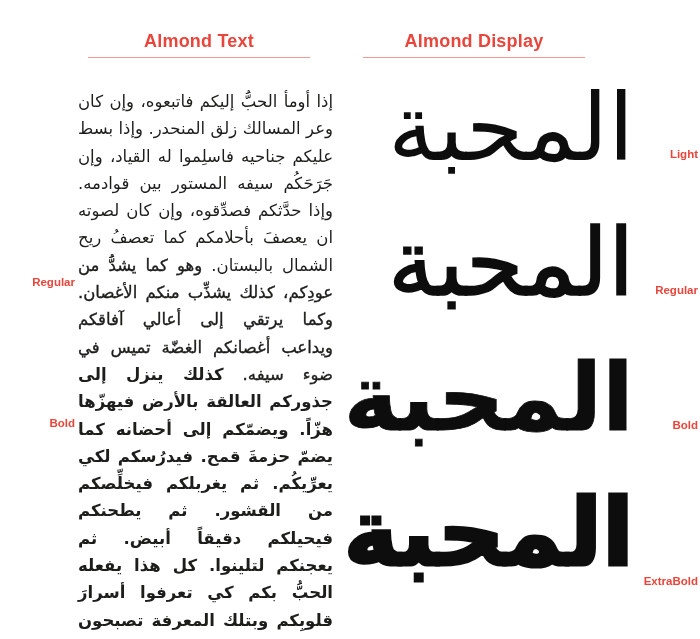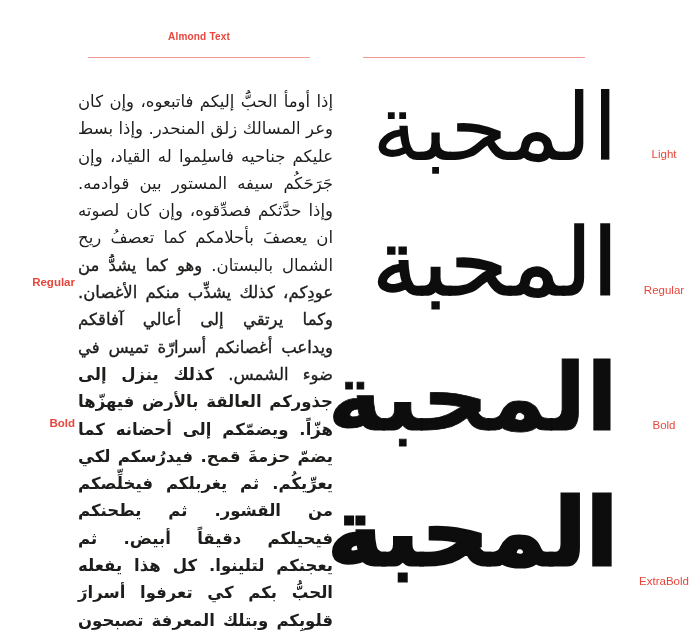--- a/index.html
+++ b/index.html
@@ -1,20 +1,20 @@
 <!DOCTYPE html>
 <html lang="en"><head>
 <meta charset="utf-8">
 <style>
   html,body{margin:0;padding:0;background:#ffffff;}
   .page{position:relative;width:700px;height:639px;background:#ffffff;overflow:hidden;
         font-family:"Liberation Sans",sans-serif;}
 
   
-  .col-title{position:absolute;top:31px;height:16px;font-size:10px;font-weight:bold;
+  .col-title{position:absolute;top:31px;height:16px;font-size:18px;font-weight:bold;
              color:#e8463c;text-align:center;letter-spacing:.2px;}
   .col-title.left{left:88px;width:222px;}
   .col-title.right{left:363px;width:222px;}
   .rule{position:absolute;top:57px;height:1px;background:#e8463c;opacity:.55;}
   .rule.left{left:88px;width:222px;}
   .rule.right{left:363px;width:222px;}
 
   
   .paragraph{position:absolute;top:88px;left:78px;width:255px;margin:0;
              direction:rtl;text-align:justify;
@@ -22,45 +22,46 @@
              font-size:16.5px;line-height:27.3px;color:#1d1d1b;}
   .p-light{font-weight:400;margin-top:31px;}
   .p-regular{font-weight:400;-webkit-text-stroke:.35px #1d1d1b;}
   .p-bold{font-weight:700;}
 
   
   .side-label{position:absolute;left:0;width:75px;text-align:right;
               font-size:11.5px;font-weight:bold;color:#e8463c;}
 
   
-  .display-word{position:absolute;right:82px;direction:rtl;line-height:1;
+  .display-word{position:absolute;right:66px;direction:rtl;line-height:1;
                 font-family:"DejaVu Sans",sans-serif;font-size:93px;color:#0d0d0d;
                 white-space:nowrap;}
   .w-light{font-weight:400;}
   .w-regular{font-weight:400;-webkit-text-stroke:1.6px #0d0d0d;}
   .w-bold{font-weight:700;-webkit-text-stroke:.8px #0d0d0d;}
   .w-extrabold{font-weight:700;-webkit-text-stroke:3.2px #0d0d0d;}
 
   
-  .right-label{position:absolute;left:630px;width:68px;text-align:center;
-               font-size:11.5px;font-weight:normal;color:#e8463c;}
+  .right-label{position:absolute;left:630px;width:68px;text-align:right;
+               font-size:11.5px;font-weight:bold;color:#e8463c;}
 </style>
 </head>
 <body>
 
 <div class="page">
 
   <div class="col-title left">Almond Text</div>
   <div class="rule left"></div>
 
+  <div class="col-title right">Almond Display</div>
   <div class="rule right"></div>
 
   <p class="paragraph" dir="rtl">
     <span class="p-light">إذا أومأ الحبُّ إليكم فاتبعوه، وإن كان وعر المسالك زلق المنحدر. وإذا بسط عليكم جناحيه فاسلِموا له القياد، وإن جَرَحَكُم سيفه المستور بين قوادمه. وإذا حدَّثكم فصدِّقوه، وإن كان لصوته ان يعصفَ بأحلامكم كما تعصفُ ريح الشمال بالبستان.</span>
-    <span class="p-regular">وهو كما يشدُّ من عودِكم، كذلك يشذِّب منكم الأغصان. وكما يرتقي إلى أعالي آفاقكم ويداعب أغصانكم أسرارّة تميس في ضوء الشمس.</span>
+    <span class="p-regular">وهو كما يشدُّ من عودِكم، كذلك يشذِّب منكم الأغصان. وكما يرتقي إلى أعالي آفاقكم ويداعب أغصانكم الغضّة تميس في ضوء سيفه.</span>
     <span class="p-bold">كذلك ينزل إلى جذوركم العالقة بالأرض فيهزّها هزّاً. ويضمّكم إلى أحضانه كما يضمّ حزمةَ قمح. فيدرُسكم لكي يعرِّيكُم. ثم يغربلكم فيخلِّصكم من القشور. ثم يطحنكم فيحيلكم دقيقاً أبيض. ثم يعجنكم لتلينوا. كل هذا يفعله الحبُّ بكم كي تعرفوا أسرارَ قلوبِكم وبتلك المعرفة تصبحون في قلب الوجود.</span>
   </p>
 
   <div class="side-label" style="top:276px">Regular</div>
   <div class="side-label" style="top:417px">Bold</div>
 
   <div class="display-word w-light" style="top:82px" dir="rtl">المحبة</div>
   <div class="right-label" style="top:148px">Light</div>
 
   <div class="display-word w-regular" style="top:217px" dir="rtl">المحبة</div>

